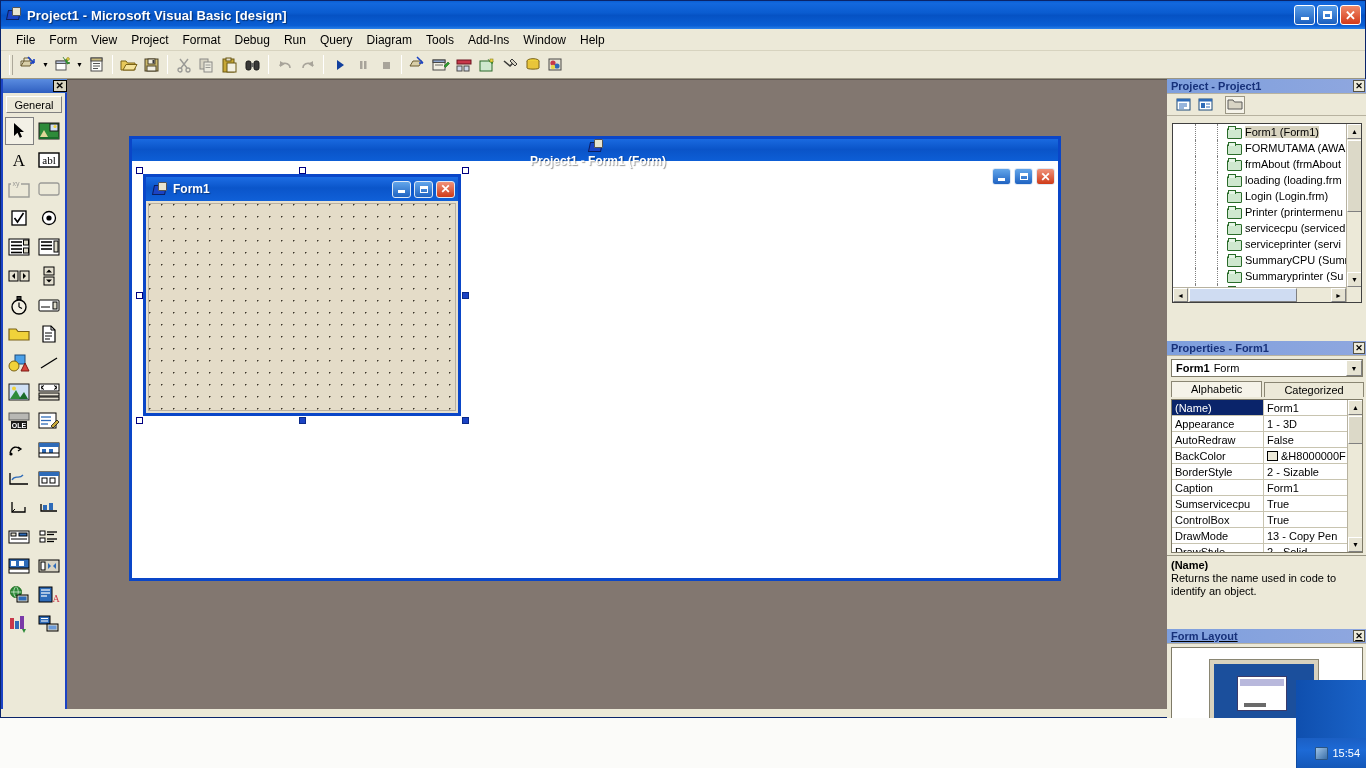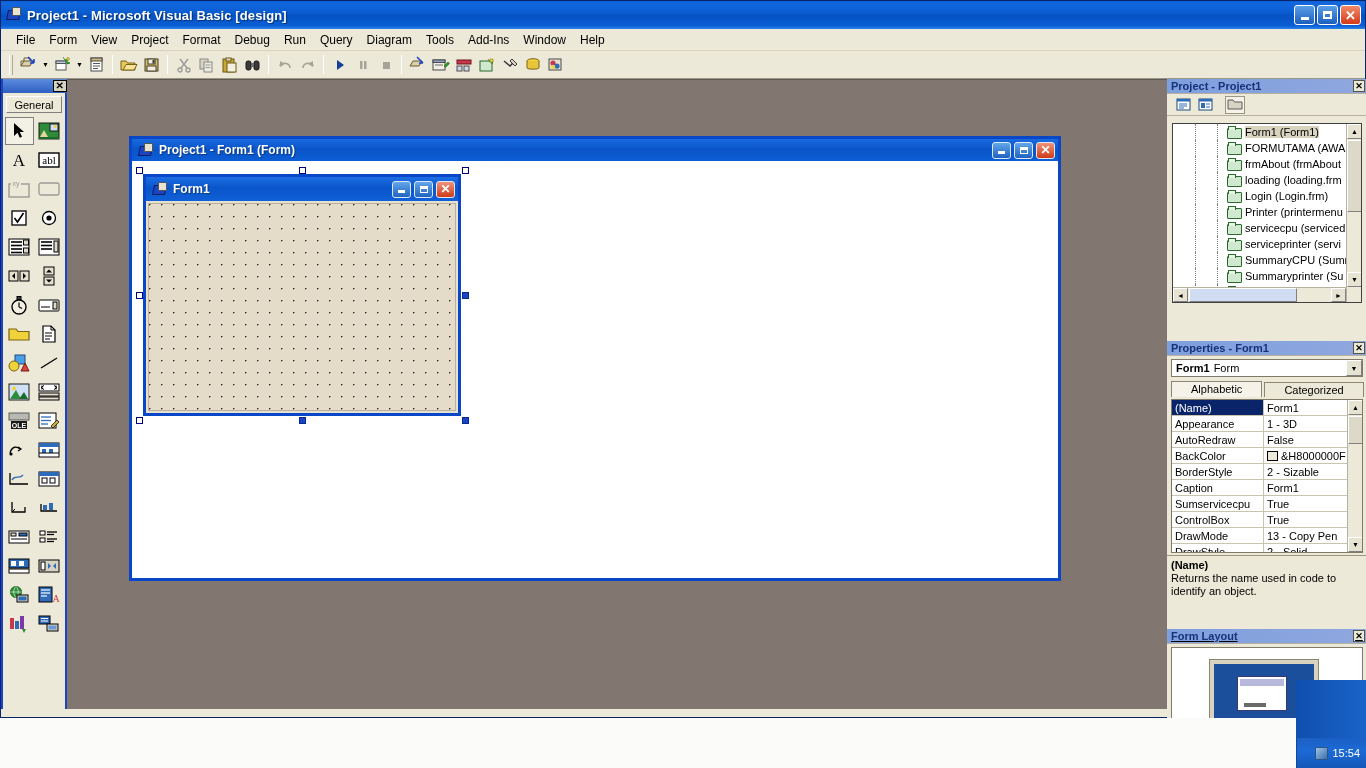--- a/index.html
+++ b/index.html
@@ -196,21 +196,21 @@
 
   
   .designer {
     position: absolute; left: 62px; top: 56px; width: 932px; height: 445px;
     background: #ffffff;
     border: 3px solid #0a46c8;
   }
   .designer-title {
     height: 22px; width: 100%;
     background: linear-gradient(to bottom,#1a6ae0 0%,#0a54c8 48%,#0d5ed6 100%);
-    display: flex; align-items: center; padding-left: 6px;
+    display: flex; align-items: center; padding-left: 6px; flex-direction: column;
   }
   .designer-title-text {
     color:#fff; font-weight: bold; font-size: 12px;
     text-shadow: 1px 1px 1px rgba(0,0,0,0.4);
   }
   .designer-btns { margin-left: auto; display: flex; gap: 3px; padding-right: 3px; }
   .dbtn {
     width: 19px; height: 17px; border: 1px solid #dfe9f5; border-radius: 3px;
     background: linear-gradient(to bottom,#63a6ea,#1f63c2);
     display: flex; align-items: center; justify-content: center;

